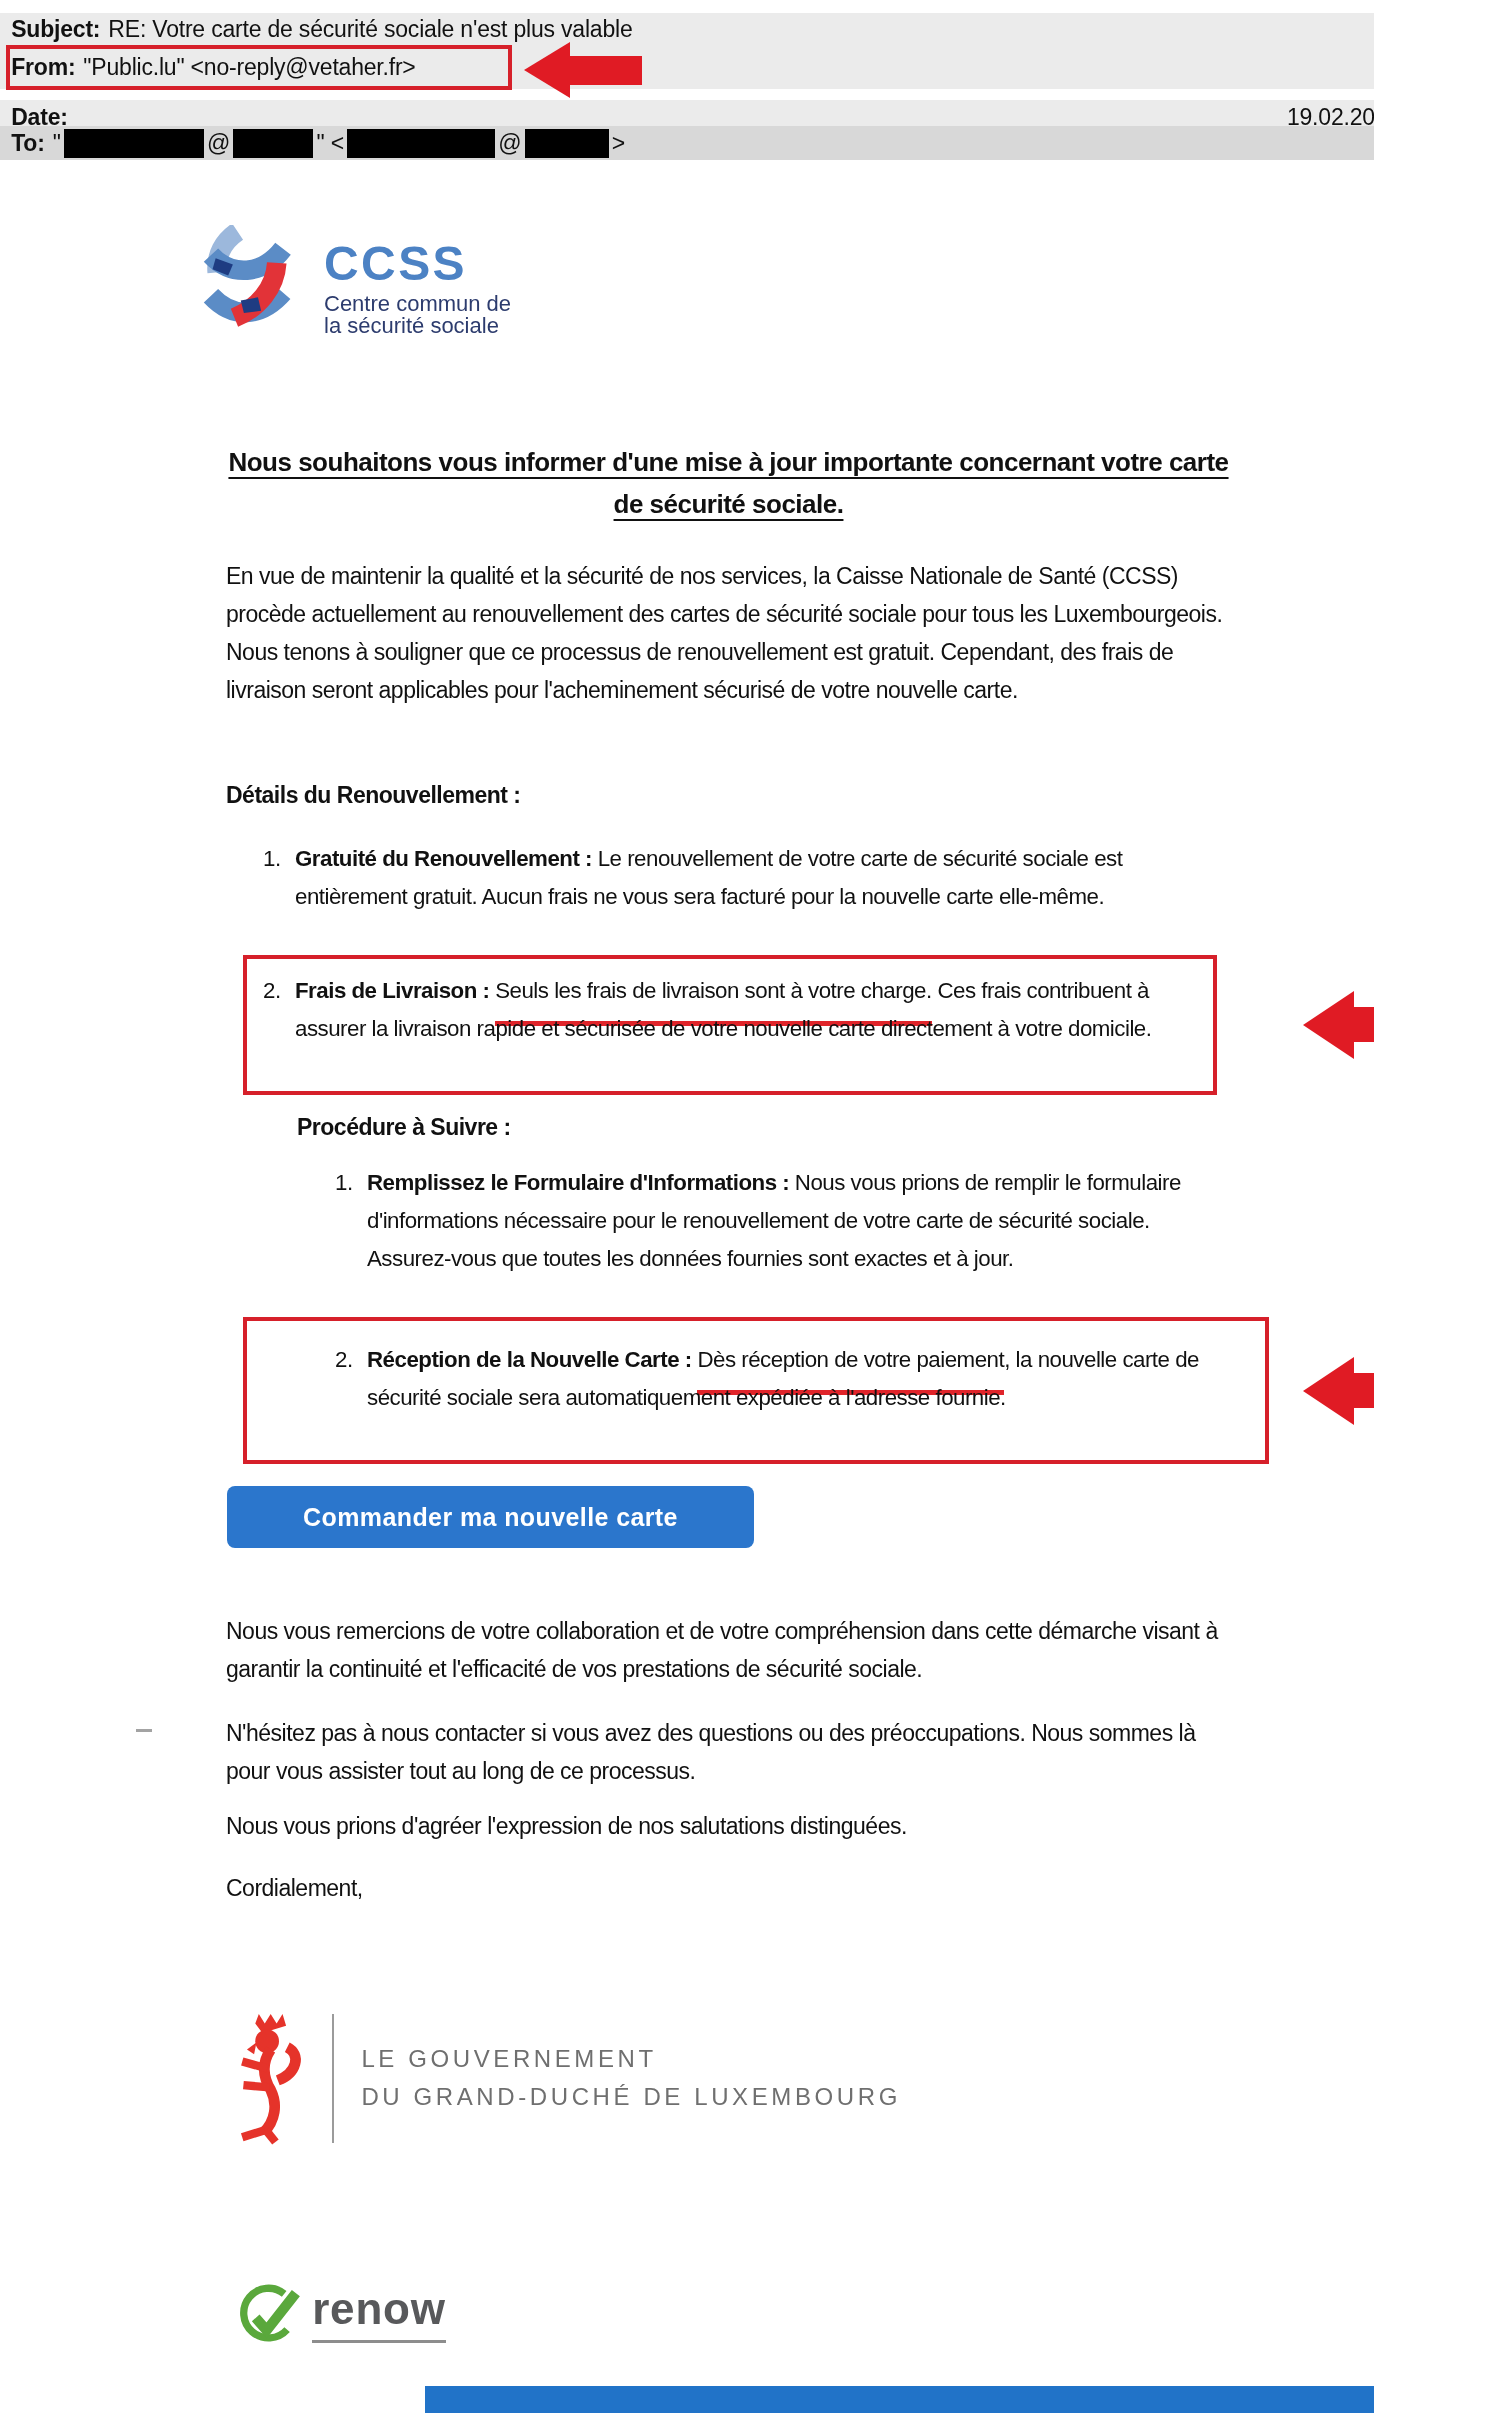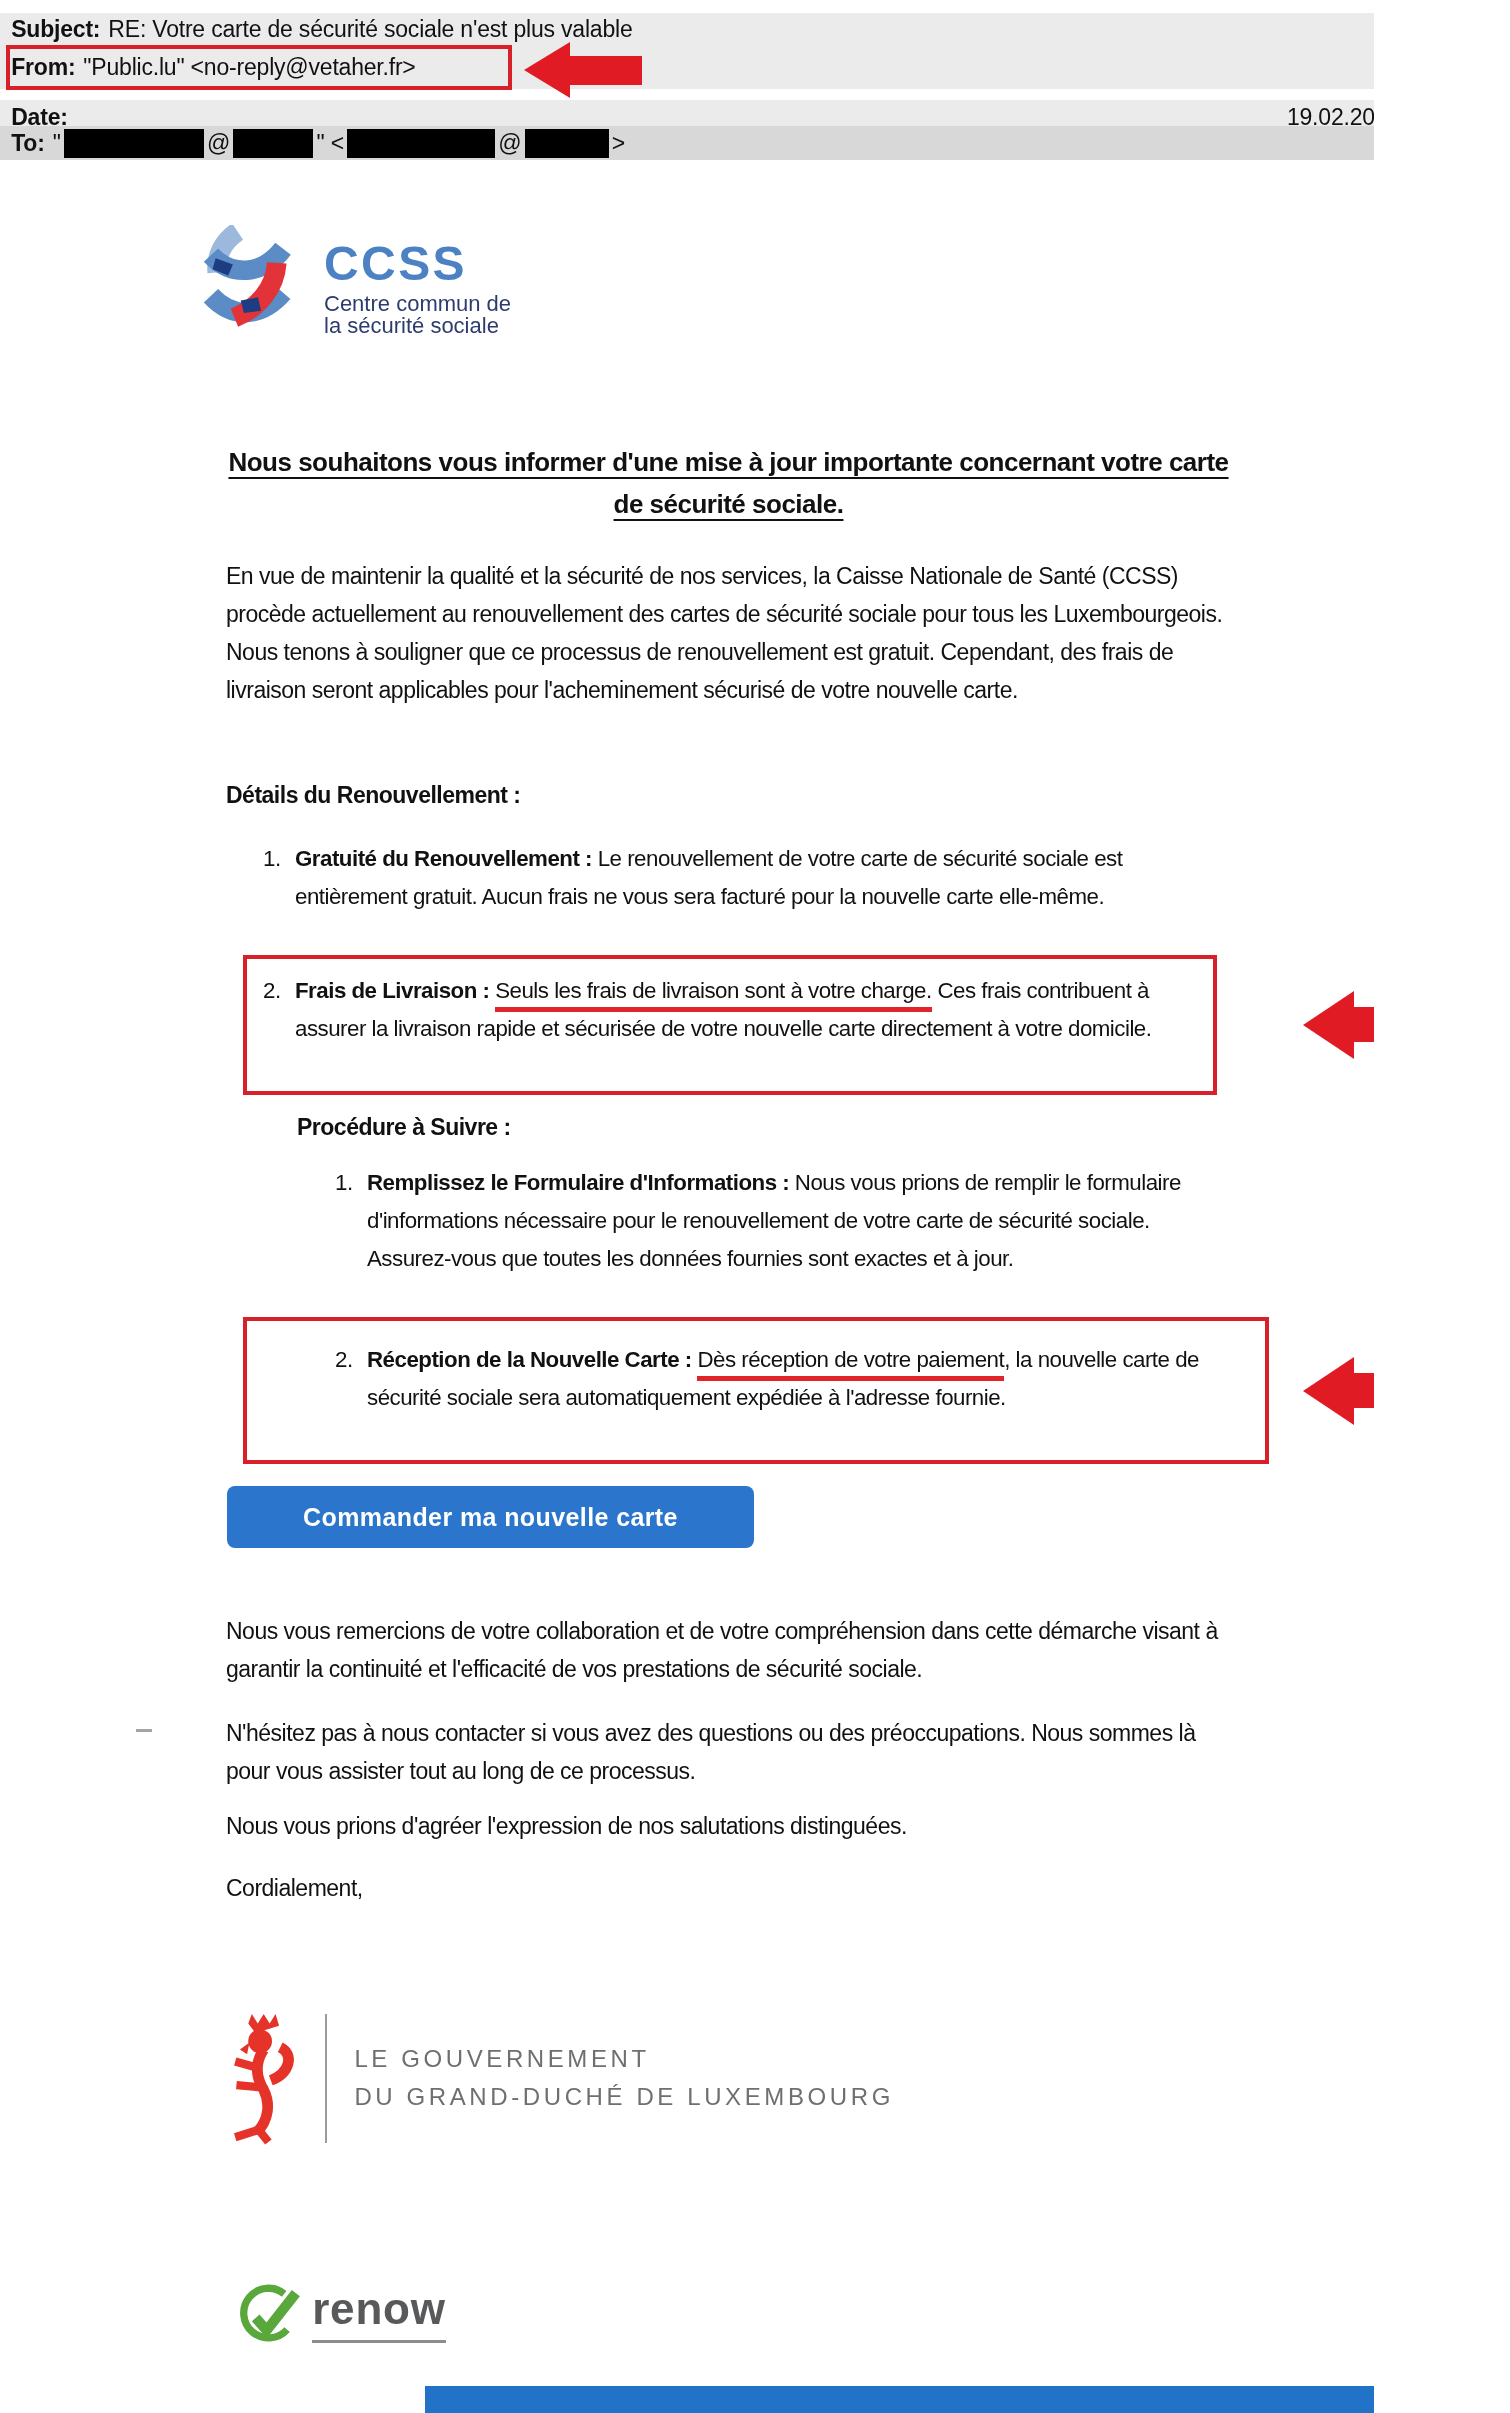--- a/index.html
+++ b/index.html
@@ -47,34 +47,34 @@
            text-decoration:underline;text-underline-offset:5.6px;line-height:42px;font-size:26px;}
   #para1{left:226px;top:557px;width:1015px;}
   #details-h{left:226px;top:776px;font-weight:bold;}
   #proc-h{left:297px;top:1108px;font-weight:bold;}
   .li{position:absolute;display:flex;font-size:22.3px;line-height:38px;letter-spacing:-0.5px;}
   .li .num{width:32px;flex:none;}
   #li-d1{left:263px;top:840px;width:967px;}
   #li-d2{left:263px;top:972px;width:951px;}
   #li-p1{left:335px;top:1164px;width:902px;}
   #li-p2{left:335px;top:1341px;width:902px;}
-  .redline{border-bottom:5.6px solid #e0242a;padding-bottom:4px;}
+  .redline{border-bottom:5.6px solid #e0242a;padding-bottom:18px;}
   #para2{left:226px;top:1612px;width:1015px;}
   #para3{left:226px;top:1714px;width:1015px;}
   #para4{left:226px;top:1807px;width:1015px;}
   #closing{left:226px;top:1869px;width:479px;}
   #stray-dash{position:absolute;left:136px;top:1729px;width:16px;height:3.2px;background:#a3a3a3;}
 
   
   #cta{position:absolute;left:227px;top:1486px;width:527px;height:62px;background:#2b76cc;
        border-radius:8px;display:flex;align-items:center;justify-content:center;
        color:#fff;font-weight:bold;font-size:25px;letter-spacing:0.4px;cursor:pointer;}
 
   
-  #gov{position:absolute;left:221px;top:2011px;display:flex;}
+  #gov{position:absolute;left:228px;top:2011px;display:flex;}
   #gov .lion{width:83px;height:134px;}
   #gov .vline{width:2.4px;height:129px;background:#9b9b9b;margin-left:21px;margin-right:27px;margin-top:3.2px;}
   #gov .gtxt{padding-top:29px;font-size:24px;letter-spacing:3.6px;color:#6f6f6f;line-height:38px;white-space:nowrap;}
 
   
   #renow{position:absolute;left:236px;top:2276px;display:flex;align-items:center;}
   #renow .rn-svg{width:73px;height:75px;}
   #renow .rn-label{font-size:44px;font-weight:bold;color:#58595b;letter-spacing:0.8px;
                    border-bottom:3.2px solid #8d8d8d;padding-bottom:6.4px;margin-left:3.2px;}
 

